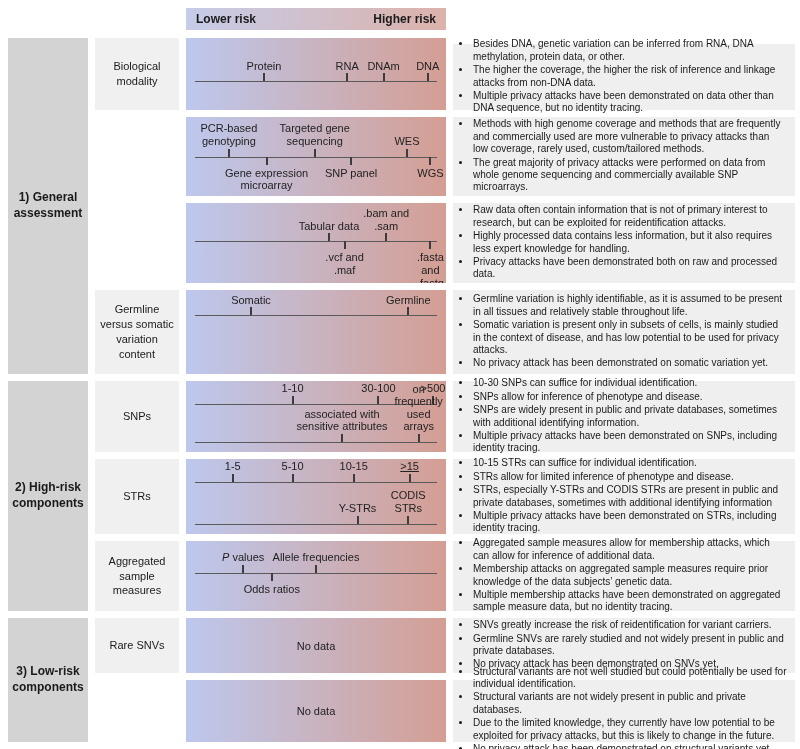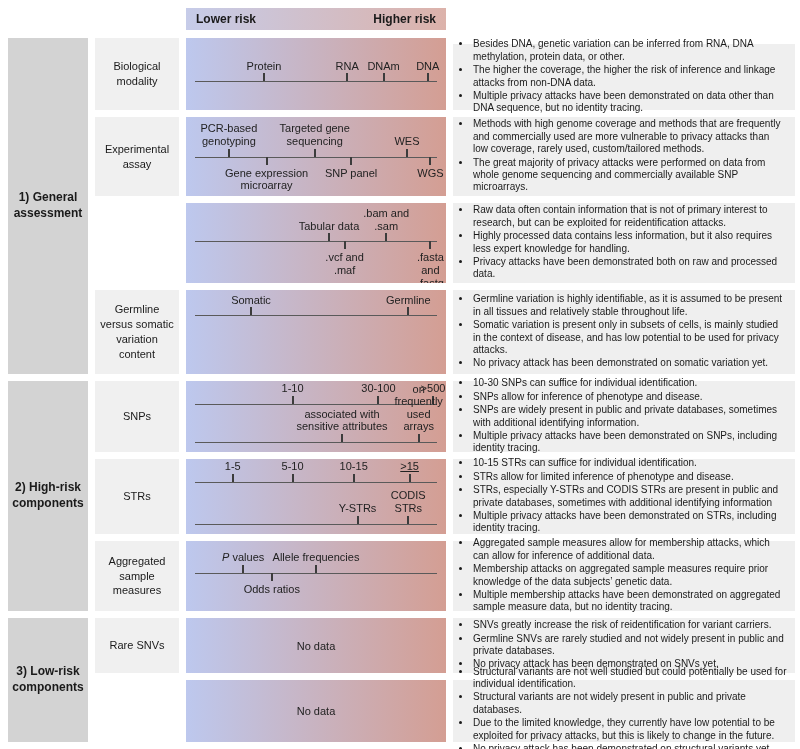--- a/index.html
+++ b/index.html
@@ -67,21 +67,20 @@
       <div class="scale-tick" style="left: 93%; top: calc(60% - 8px);"></div>
       <div class="scale-label" style="left: 93%; bottom: calc(40% + 9px);">DNA</div>
     </div>
     <div class="bullets-cell" style="grid-area: 1 / 4; margin-top: 6px;">
       <ul>
         <li>Besides DNA, genetic variation can be inferred from RNA, DNA methylation, protein data, or other.</li>
         <li>The higher the coverage, the higher the risk of inference and linkage attacks from non-DNA data.</li>
         <li>Multiple privacy attacks have been demonstrated on data other than DNA sequence, but no identity tracing.</li>
       </ul>
     </div>
-    <div class="rowlabel-cell" style="grid-area: 2 / 2;">Experimental assay</div>
     <div class="scale-cell" style="background: linear-gradient(to right, rgb(189, 200, 238), rgb(212, 158, 147)); grid-area: 2 / 3;">
       <div class="scale-line" style="top: 50%;"></div>
       <div class="scale-tick" style="left: 16.5%; top: calc(50% - 8px);"></div>
       <div class="scale-label" style="left: 16.5%; bottom: calc(50% + 9px);">PCR-based
 genotyping</div>
       <div class="scale-tick" style="left: 49.5%; top: calc(50% - 8px);"></div>
       <div class="scale-label" style="left: 49.5%; bottom: calc(50% + 9px);">Targeted gene
 sequencing</div>
       <div class="scale-tick" style="left: 85%; top: calc(50% - 8px);"></div>
       <div class="scale-label" style="left: 85%; bottom: calc(50% + 9px);">WES</div>

